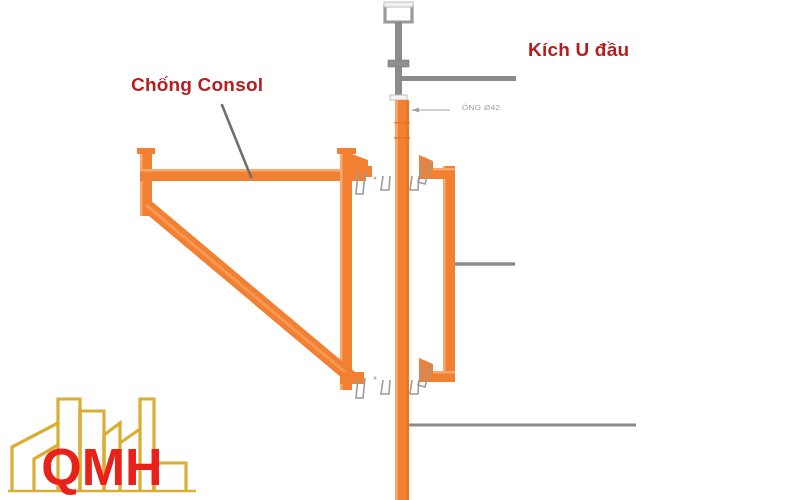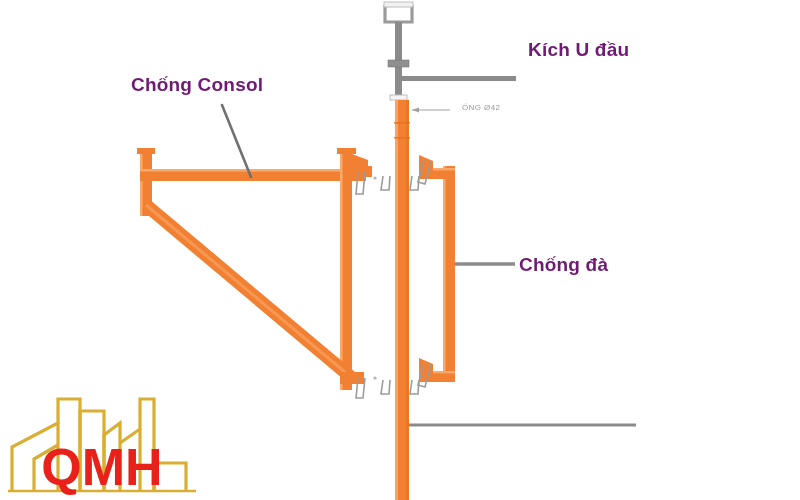--- a/index.html
+++ b/index.html
@@ -26,21 +26,21 @@
   }
   .lbl {
     position: absolute;
     color: #8c8c8c;
     font-weight: bold;
     white-space: nowrap;
     letter-spacing: 0.2px;
   }
   .lbl-main {
     font-size: 19px;
-    color: #701a75;
+    color: #b91c1c;
   }
   .lbl-dim {
     font-size: 8px;
     color: #9a9a9a;
     font-weight: normal;
     letter-spacing: 0.4px;
   }
   #lbl-kich-u { left: 528px; top: 39px; }
   #lbl-ong    { left: 452px; top: 103px; margin-left: 10px; }
   #lbl-consol { left: 131px; top: 74px; }
@@ -156,21 +156,20 @@
     <line x1="409" y1="425" x2="636" y2="425" stroke="#8b8b8b" stroke-width="3"></line>
 
   </svg>
 
   <div class="lbl lbl-main" id="lbl-kich-u">Kích U đầu</div>
 
   <div class="lbl lbl-dim" id="lbl-ong">ỐNG Ø42</div>
 
   <div class="lbl lbl-main" id="lbl-consol">Chống Consol</div>
 
-  <div class="lbl lbl-main" id="lbl-chongda">Chống đà</div>
 
 
   <svg id="logo" viewBox="0 0 190 115">
     <g fill="none" stroke="#D9AE33" stroke-width="3.2" stroke-linejoin="miter">
 
       <path d="M4 105 L4 62 L50 38 L50 14 L72 14 L72 105"></path>
 
       <path d="M50 38 L50 105"></path>
       <path d="M26 105 L26 74 L50 60"></path>
 

